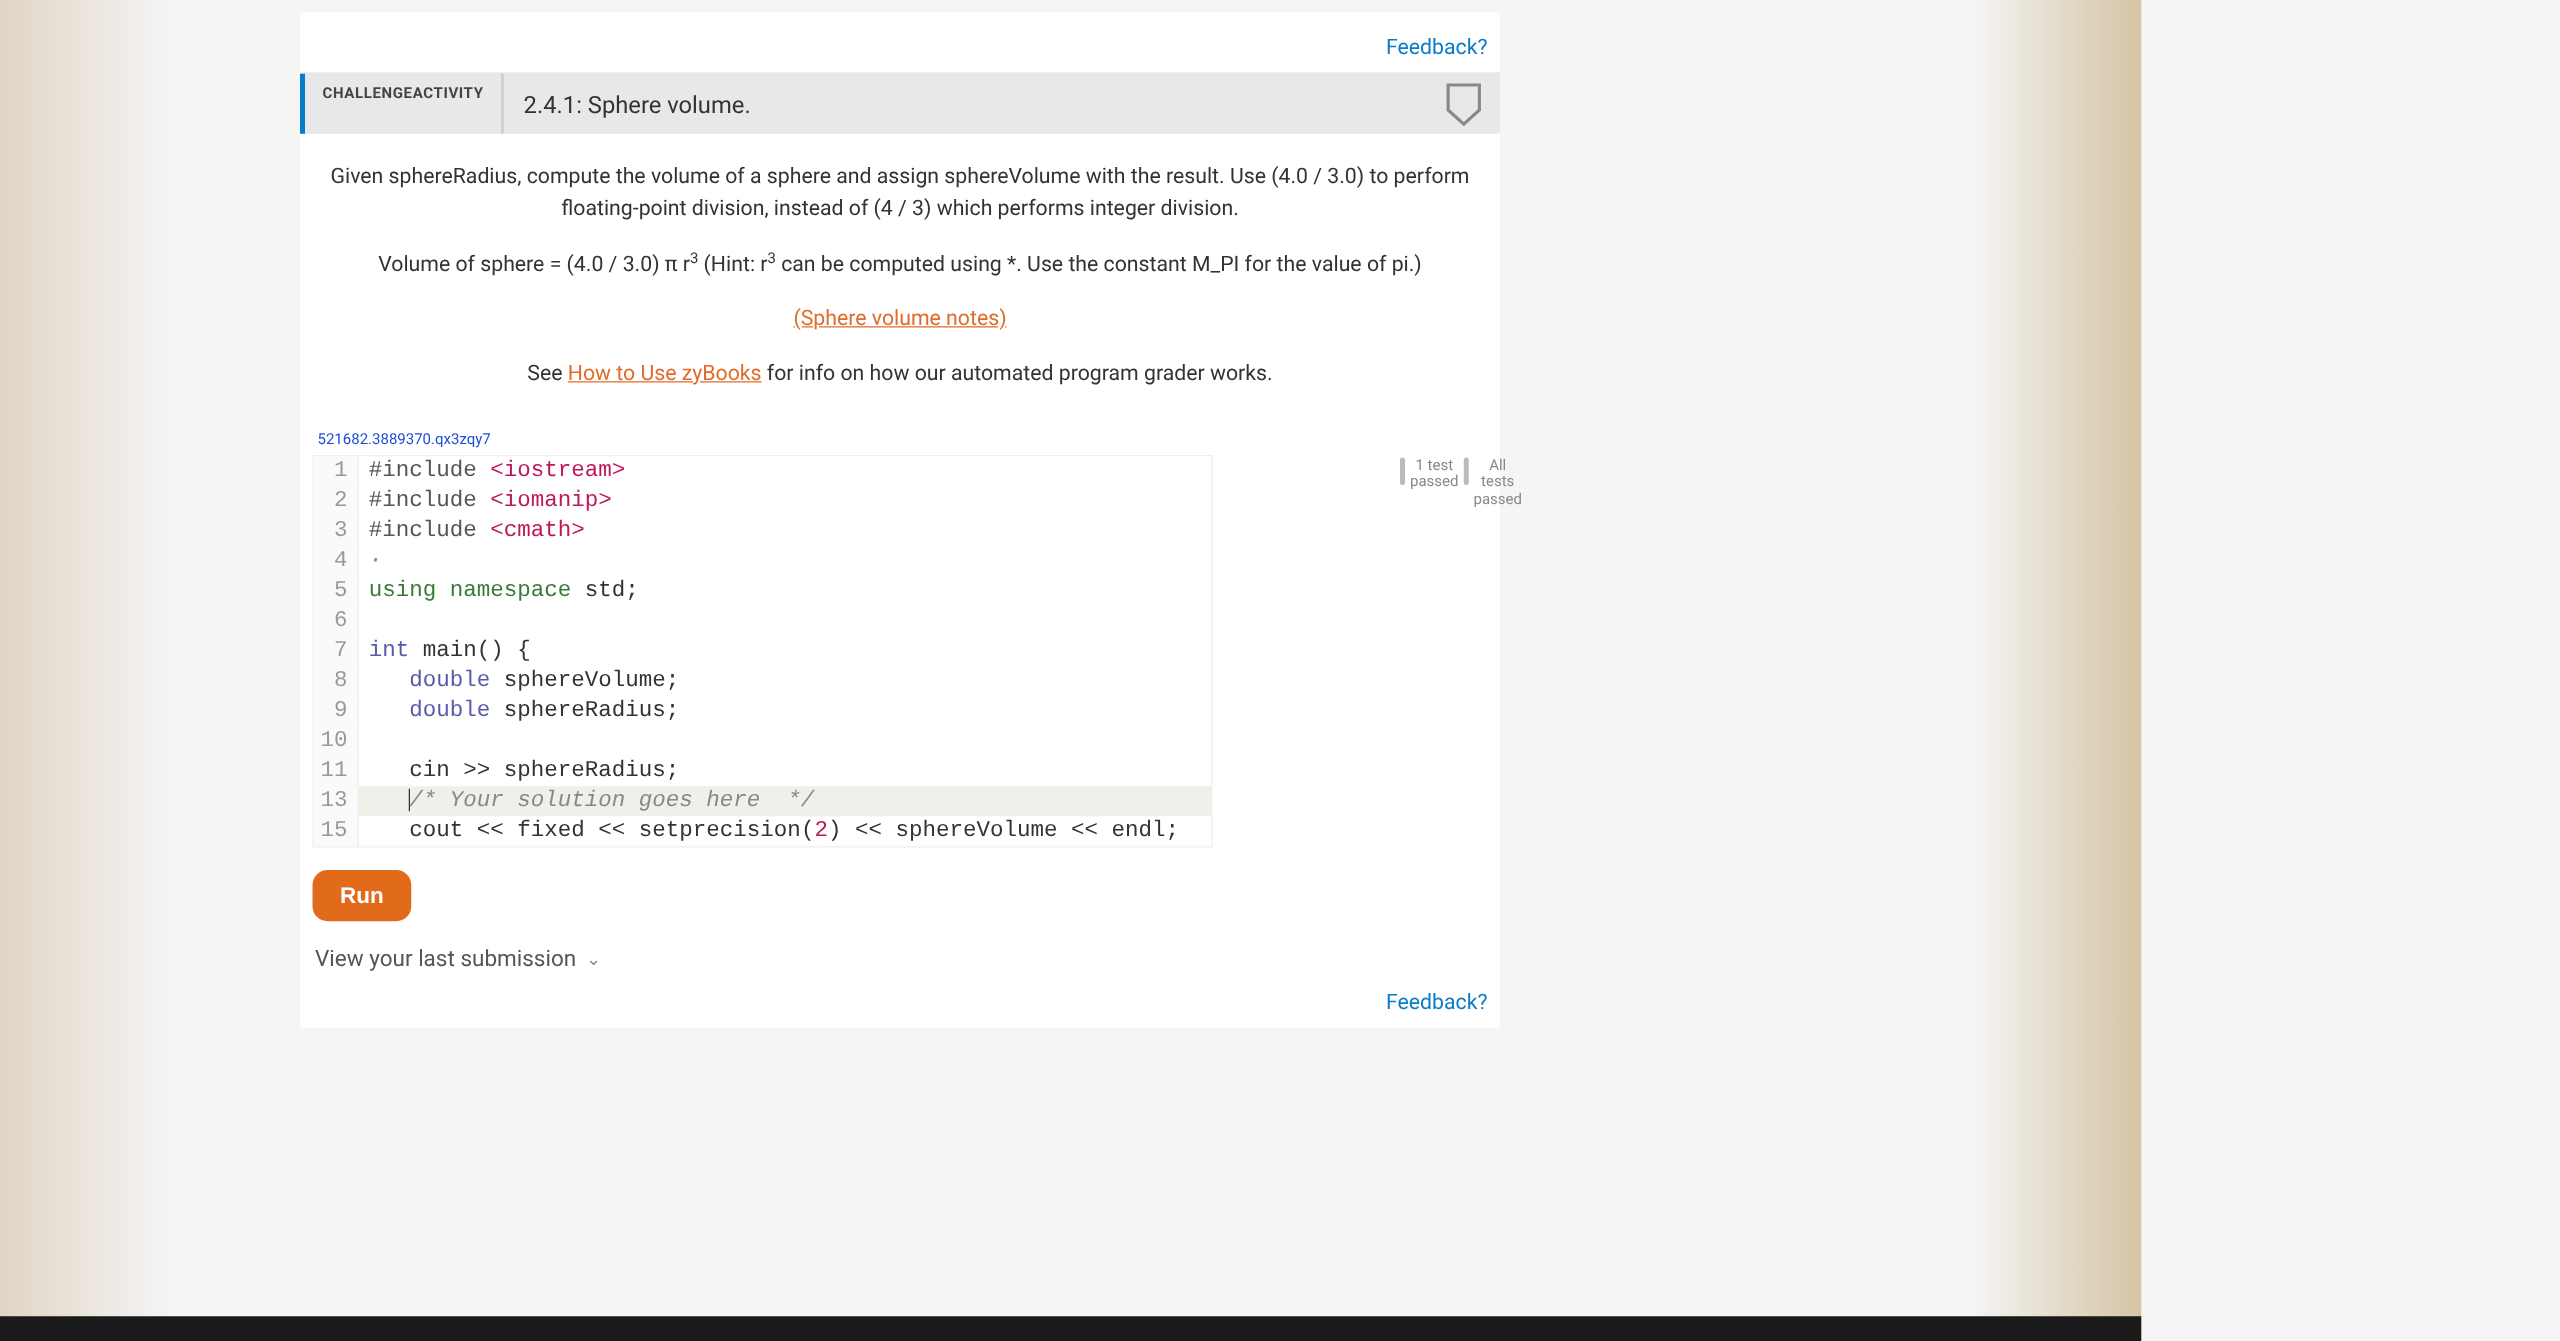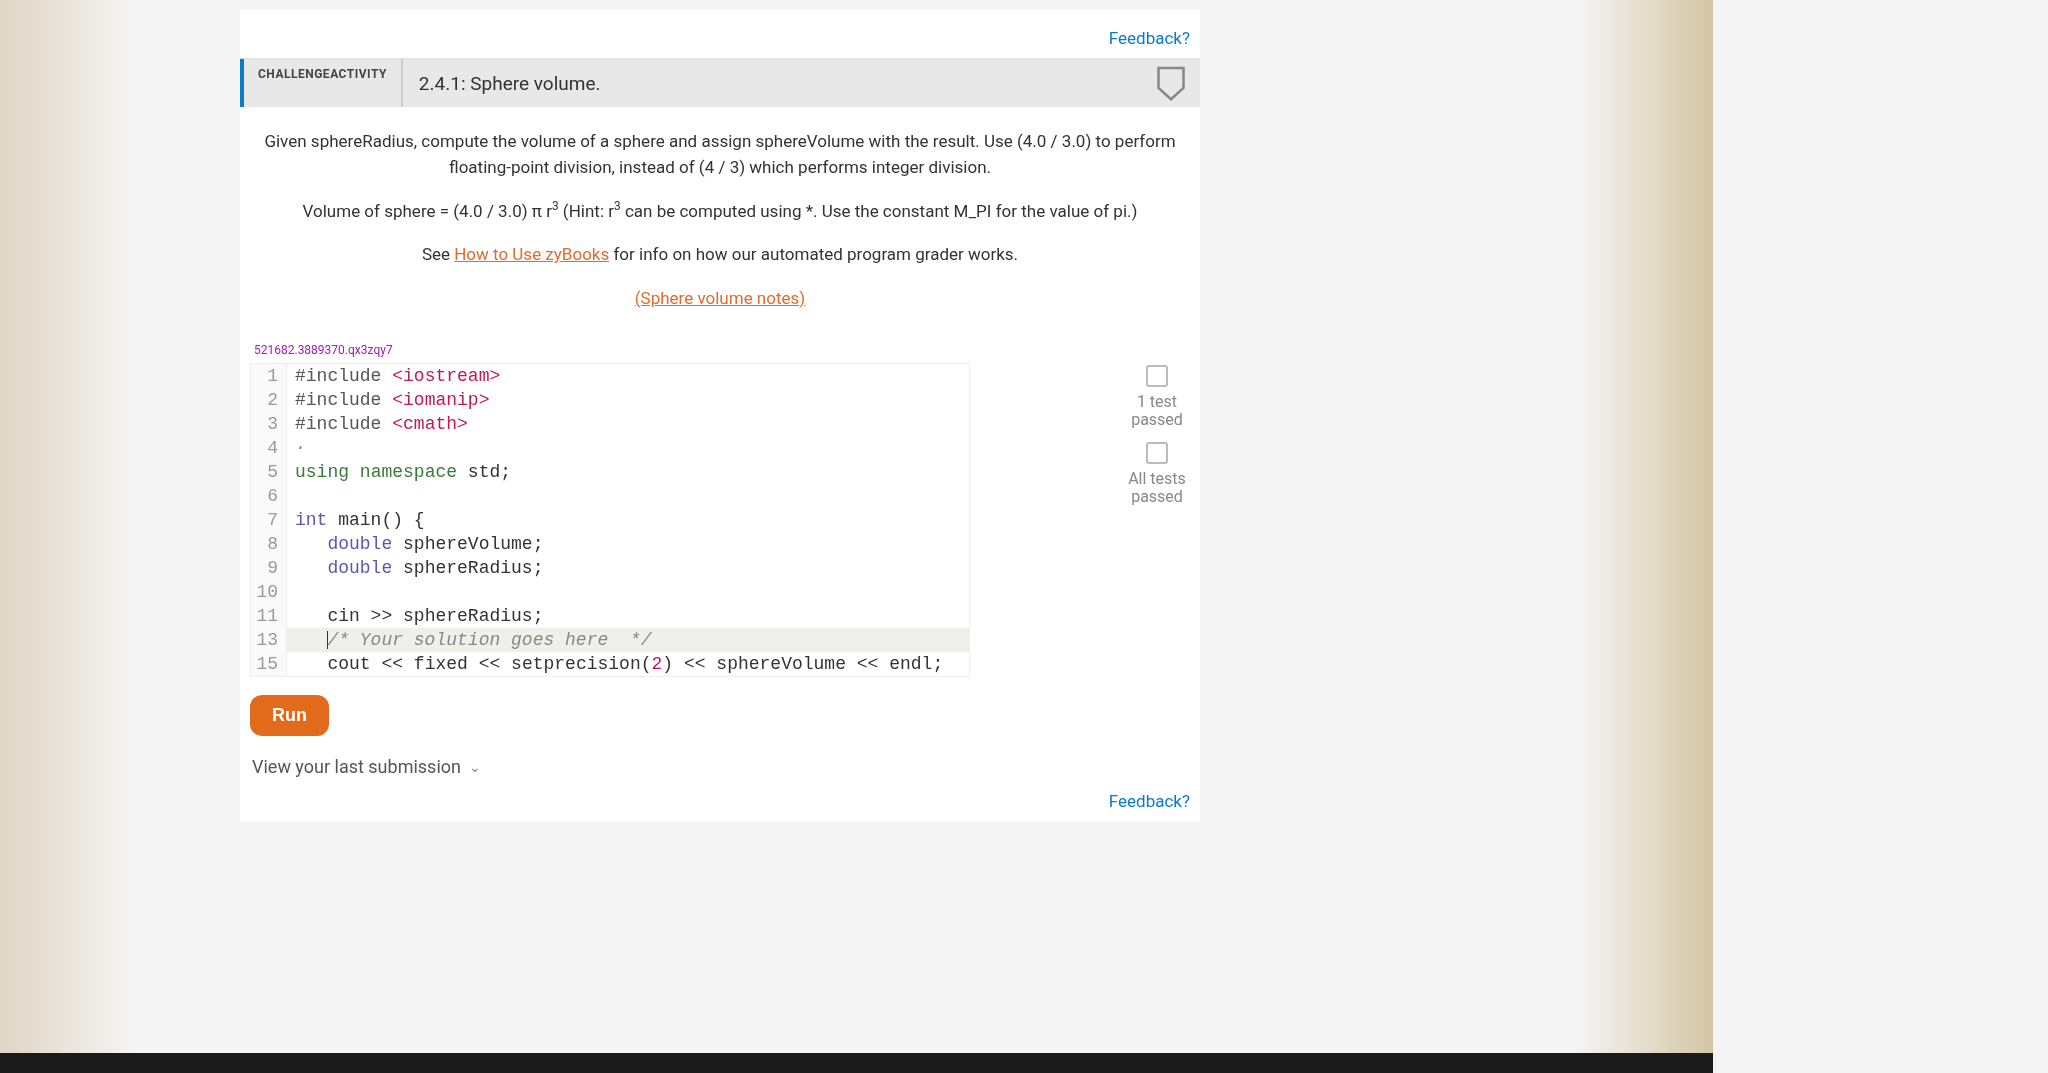--- a/index.html
+++ b/index.html
@@ -79,21 +79,21 @@
   .activity-body p { margin-bottom: 18px; }
   .activity-body a.notes-link,
   .activity-body a.howto-link {
     color: #e06c2b;
     text-decoration: underline;
     cursor: pointer;
   }
   .activity-body sup { font-size: 0.7em; vertical-align: super; }
   .hash-line {
     font-size: 12px;
-    color: #a21caf;
+    color: #1d4ed8;
     padding: 4px 14px 2px;
   }
   .editor-area {
     position: relative;
     display: flex;
     align-items: flex-start;
   }
   .code-editor {
     flex: 1;
     font-family: Consolas, Monaco, "Courier New", monospace;
@@ -142,24 +142,23 @@
     height: 18px;
     background: #333;
     vertical-align: middle;
     margin-right: -1px;
   }
   .status-col {
     width: 80px;
     padding-top: 6px;
     padding-right: 6px;
     display: flex;
-    flex-direction: column;
-    align-items: center;
+    flex-direction: row;
     gap: 4px;
-    font-size: 16px;
+    font-size: 12px;
     color: #888;
     text-align: center;
     margin-left: auto;
   }
   .check-slot {
     width: 22px;
     height: 22px;
     border: 2px solid #bbb;
     border-radius: 3px;
     margin-bottom: 2px;
@@ -225,24 +224,24 @@
             </svg>
         </div>
       </div>
 
       <div class="activity-body">
         <p>Given sphereRadius, compute the volume of a sphere and assign sphereVolume with the result. Use (4.0 / 3.0) to perform floating-point division, instead of (4 / 3) which performs integer division.</p>
         <p>
           <span>Volume of sphere = (4.0 / 3.0) π r</span><sup>3</sup><span> (Hint: r</span><sup>3</sup><span> can be computed using *. Use the constant M_PI for the value of pi.)</span>
         </p>
         <p>
-          <span>See </span><a class="howto-link">How to Use zyBooks</a><span> for info on how our automated program grader works.</span>
+          <a class="notes-link">(Sphere volume notes)</a>
         </p>
         <p>
-          <a class="notes-link">(Sphere volume notes)</a>
+          <span>See </span><a class="howto-link">How to Use zyBooks</a><span> for info on how our automated program grader works.</span>
         </p>
       </div>
 
       <div class="hash-line">521682.3889370.qx3zqy7</div>
 
       <div class="editor-area">
         <div class="code-editor" id="code-editor">
             <div class="code-line">
               <div class="gutter">1</div>
               <div class="code-content"><span class="pp">#include</span> <span class="st">&lt;iostream&gt;</span></div>

